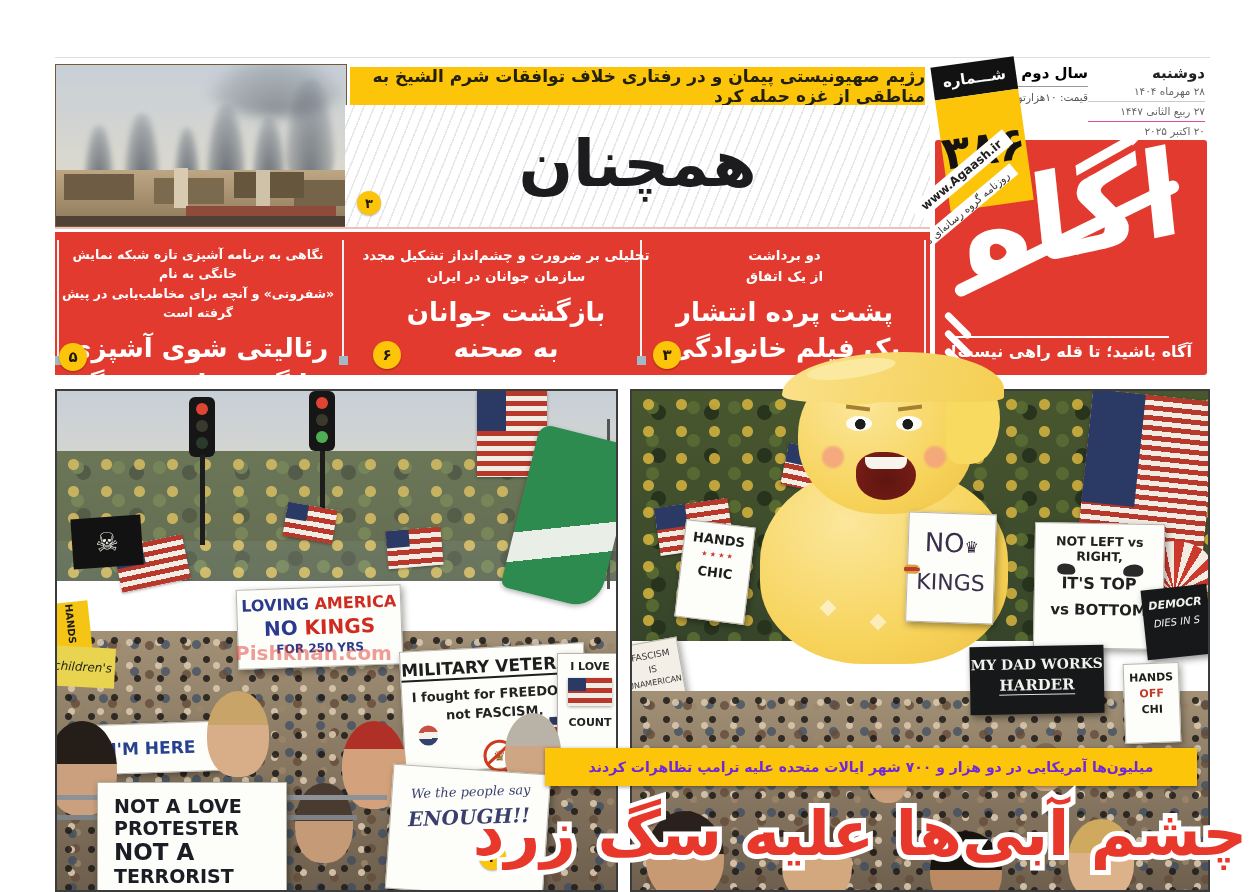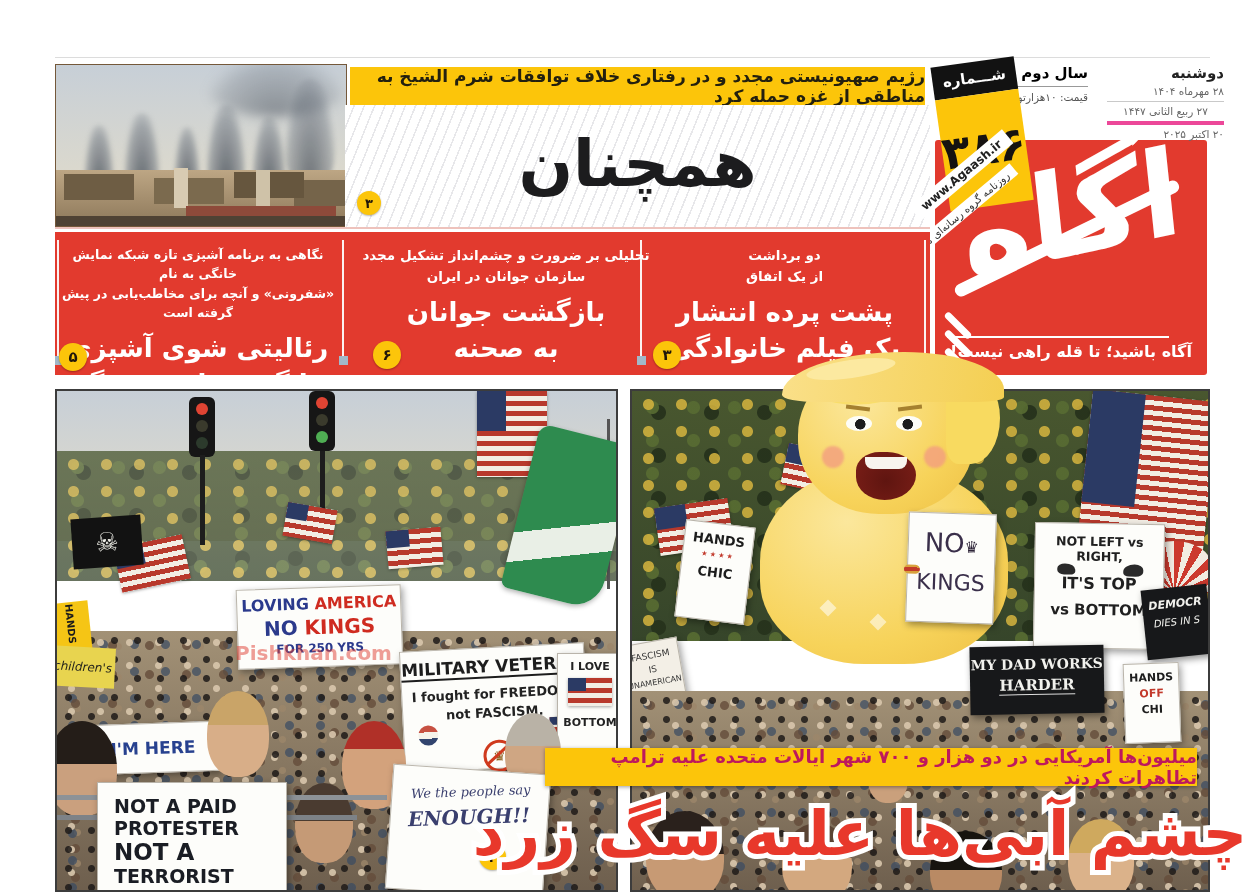--- a/index.html
+++ b/index.html
@@ -54,44 +54,44 @@
     <div class="ab smoke" style="left:228px;top:14px;width:52px;height:110px;opacity:.85;"></div>
     <div class="ab smoke" style="left:150px;top:-8px;width:140px;height:60px;border-radius:50%;filter:blur(6px);opacity:.6;"></div>
     <div class="ab" style="left:0;bottom:0;width:100%;height:56px;background:linear-gradient(180deg,#bda684,#8d785a);"></div>
     <div class="ab" style="left:8px;bottom:26px;width:70px;height:26px;background:#6e5d44;box-shadow:90px 4px 0 #7b6a4e,170px -2px 0 #66563e,230px 6px 0 #75644a;"></div>
     <div class="ab" style="left:118px;bottom:18px;width:14px;height:40px;background:#d8cbb2;box-shadow:82px 2px 0 #cfc2a8;"></div>
     <div class="ab" style="left:130px;bottom:8px;width:150px;height:12px;background:#8e4a3a;"></div>
     <div class="ab" style="left:0;bottom:0;width:100%;height:10px;background:#4f4234;"></div>
   </div>
 
   <div class="ab" style="left:350px;top:67px;width:575px;height:38px;background:#fcc50a;display:flex;align-items:center;justify-content:center;">
-    <span style="font-size:17px;font-weight:bold;color:#23200f;">رژیم صهیونیستی مجدد و در رفتاری خلاف توافقات شرم الشیخ به مناطقی از غزه حمله کرد</span>
+    <span style="font-size:17px;font-weight:bold;color:#23200f;">رژیم صهیونیستی پیمان و در رفتاری خلاف توافقات شرم الشیخ به مناطقی از غزه حمله کرد</span>
   </div>
   <div class="ab hatch" style="left:345px;top:105px;width:585px;height:122px;">
     <div class="ab" style="inset:0;text-align:center;line-height:118px;font-size:64px;font-weight:900;color:#1c1c1e;">همچنان پیمان‌شکن</div>
     <div class="ab pgc" style="left:12px;bottom:12px;width:24px;height:24px;font-size:13px;">۳</div>
   </div>
   <div class="ab" style="left:55px;top:227px;width:875px;height:2px;background:#eec2bc;"></div>
 
   <div class="ab" style="left:930px;top:58px;width:285px;height:320px;">
 
     <div class="ab" style="left:5px;top:82px;width:272px;height:235px;background:#e23a2e;border-radius:3px;overflow:hidden;">
       <div class="ab" style="left:8px;top:92px;width:248px;height:13px;background:#fff;border-radius:7px;transform:rotate(-26deg);"></div>
       <div class="ab" style="left:0;top:4px;width:100%;text-align:center;font-size:118px;font-weight:bold;color:#fff;transform:rotate(-12deg) skewX(-6deg);line-height:1.2;">آگاه</div>
       <div class="ab stripe" style="left:6px;top:182px;width:34px;height:7px;"></div>
       <div class="ab stripe" style="left:6px;top:200px;width:34px;height:7px;"></div>
       <div class="ab stripe" style="left:6px;top:218px;width:34px;height:7px;"></div>
       <div class="ab" style="left:12px;top:196px;width:222px;height:2px;background:#fff;"></div>
       <div class="ab" style="left:0;top:202px;width:100%;text-align:center;font-size:16px;font-weight:bold;color:#fff;">آگاه باشید؛ تا قله راهی نیست!</div>
     </div>
 
-    <div class="ab" style="left:177px;top:6px;width:117px;">
+    <div class="ab" style="left:158px;top:6px;width:117px;">
       <div style="font-size:15px;font-weight:bold;color:#222;text-align:right;">دوشنبه</div>
       <div class="datesmall" style="border-bottom:1px solid #c9c9c9;">۲۸ مهرماه ۱۴۰۴</div>
-      <div class="datesmall" style="border-bottom:4px solid #ec4899;text-align:center;">۲۷ ربیع الثانی ۱۴۴۷</div>
+      <div class="datesmall" style="border-bottom:1px solid #ec4899;">۲۷ ربیع الثانی ۱۴۴۷</div>
       <div class="datesmall">۲۰ اکتبر ۲۰۲۵</div>
     </div>
 
     <div class="ab" style="left:70px;top:6px;width:88px;">
       <div style="font-size:15px;font-weight:bold;color:#000000;border-bottom:1px solid #999;padding-bottom:4px;">سال دوم</div>
       <div style="font-size:10.5px;color:#555;margin-top:4px;">قیمت: ۱۰هزارتومان</div>
     </div>
 
     <div class="ab" style="left:0;top:4px;width:84px;height:146px;transform:rotate(-8deg);transform-origin:50% 0;">
       <div style="width:84px;height:33px;background:#121212;">
@@ -200,35 +200,35 @@
       <div class="ab usflag" style="left:146px;top:72px;width:28px;height:18px;"></div>
       <div class="ab" style="left:78px;top:92px;width:26px;height:26px;border:3px solid #cf3a1e;border-radius:50%;display:flex;align-items:center;justify-content:center;">
         <span style="font-size:14px;color:#8a5a16;">♛</span>
         <div class="ab" style="left:-2px;top:10px;width:28px;height:3px;background:#cf3a1e;transform:rotate(-40deg);"></div>
       </div>
     </div>
 
     <div class="ab sign" style="left:500px;top:262px;width:66px;height:108px;padding-top:6px;box-sizing:border-box;">
       <div style="font-size:11px;font-weight:bold;color:#222;">I LOVE</div>
       <div class="ab usflag" style="left:10px;top:24px;width:44px;height:28px;"></div>
-      <div class="ab" style="left:0;top:62px;width:100%;font-size:11px;font-weight:bold;color:#222;">BOTTOM</div>
+      <div class="ab" style="left:0;top:62px;width:100%;font-size:11px;font-weight:bold;color:#222;">COUNT</div>
     </div>
 
     <div class="ab sign" style="left:30px;top:332px;width:130px;height:48px;transform:rotate(-2deg);display:flex;align-items:center;justify-content:center;">
       <span style="font-size:17px;font-weight:900;color:#27418f;">I'M HERE</span>
     </div>
 
     <div class="ab head" style="left:-10px;top:330px;width:70px;height:95px;background:linear-gradient(180deg,#241d18 45%,#caa07e 45%);z-index:2;"></div>
     <div class="ab head" style="left:150px;top:300px;width:62px;height:86px;background:linear-gradient(180deg,#c9a468 40%,#d8ae88 40%);z-index:2;"></div>
     <div class="ab head" style="left:285px;top:330px;width:64px;height:88px;background:linear-gradient(180deg,#b03028 32%,#d3a27c 32%);z-index:2;"></div>
     <div class="ab head" style="left:238px;top:392px;width:58px;height:80px;background:linear-gradient(180deg,#4a3b30 48%,#c59a76 48%);z-index:2;"></div>
     <div class="ab head" style="left:448px;top:322px;width:56px;height:78px;background:linear-gradient(180deg,#b9b2a6 42%,#cfa683 42%);z-index:2;"></div>
 
     <div class="ab sign" style="left:40px;top:391px;width:190px;height:120px;padding-top:12px;box-sizing:border-box;text-align:left;padding-left:16px;z-index:3;">
-      <div style="font-size:19px;font-weight:900;color:#1a1d24;">NOT A PAID</div>
+      <div style="font-size:19px;font-weight:900;color:#1a1d24;">NOT A LOVE</div>
       <div style="font-size:19px;font-weight:900;color:#1a1d24;">PROTESTER</div>
       <div style="font-size:23px;font-weight:900;color:#1a1d24;">NOT A</div>
       <div style="font-size:19px;font-weight:900;color:#1a1d24;">TERRORIST</div>
     </div>
 
     <div class="ab sign" style="left:332px;top:378px;width:158px;height:125px;transform:rotate(4deg);padding-top:14px;box-sizing:border-box;z-index:3;">
       <div style="font-size:13px;font-style:italic;font-family:'DejaVu Serif',serif;color:#3a3f6e;transform:rotate(-6deg);">We the people say</div>
       <div style="font-size:20px;font-style:italic;font-weight:bold;font-family:'DejaVu Serif',serif;color:#3a3f6e;transform:rotate(-6deg);margin-top:6px;">ENOUGH!!</div>
     </div>
 
@@ -313,21 +313,21 @@
       <div class="ab head" style="left:236px;top:360px;width:40px;height:52px;background:linear-gradient(180deg,#3c2f26 46%,#caa07c 46%);z-index:5;"></div>
       <div class="ab head" style="left:396px;top:352px;width:36px;height:48px;background:linear-gradient(180deg,#806a52 46%,#d0a67e 46%);z-index:5;"></div>
     </div>
   </div>
 
   <div class="ab" style="left:782px;top:352px;width:222px;height:50px;background:linear-gradient(100deg,#fae08a,#f4cf52);border-radius:55% 45% 12% 16% / 85% 75% 10% 14%;z-index:5;">
     <div class="ab" style="left:24px;top:8px;width:90px;height:18px;background:#fce9a0;border-radius:50%;transform:rotate(-8deg);"></div>
   </div>
 
   <div class="ab" style="left:545px;top:748px;width:652px;height:38px;background:#fcc50a;display:flex;align-items:center;justify-content:center;box-shadow:0 1px 4px rgba(0,0,0,.4);z-index:6;">
-    <span style="font-size:18px;font-weight:bold;color:#be185d;">میلیون‌ها آمریکایی در دو هزار و ۷۰۰ شهر ایالات متحده علیه ترامپ تظاهرات کردند</span>
+    <span style="font-size:14px;font-weight:bold;color:#6d28d9;">میلیون‌ها آمریکایی در دو هزار و ۷۰۰ شهر ایالات متحده علیه ترامپ تظاهرات کردند</span>
   </div>
 
   <div class="ab" style="left:470px;top:782px;width:780px;height:108px;z-index:7;">
     <span class="ab" style="inset:0;text-align:center;line-height:104px;font-size:62px;font-weight:900;color:#e8382b;-webkit-text-stroke:10px #fff;text-shadow:-3px -3px 0 #fff,3px -3px 0 #fff,-3px 3px 0 #fff,3px 3px 0 #fff,0 -4px 0 #fff,0 4px 0 #fff,-4px 0 0 #fff,4px 0 0 #fff;">چشم آبی‌ها علیه سگ زرد</span>
     <span class="ab" style="inset:0;text-align:center;line-height:104px;font-size:62px;font-weight:900;color:#e8382b;">چشم آبی‌ها علیه سگ زرد</span>
   </div>
 
 </div>
 
 </body></html>

